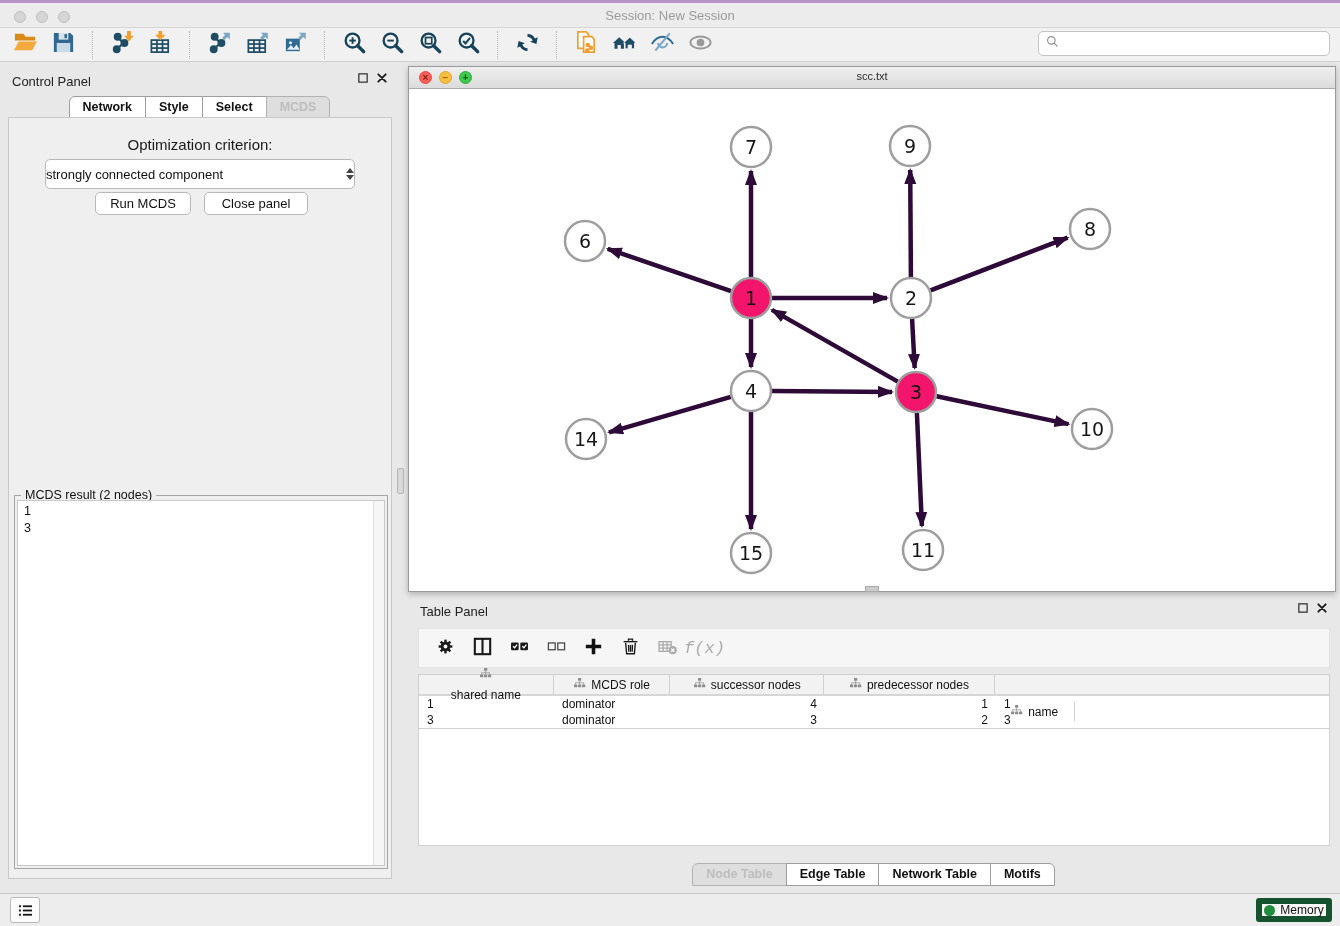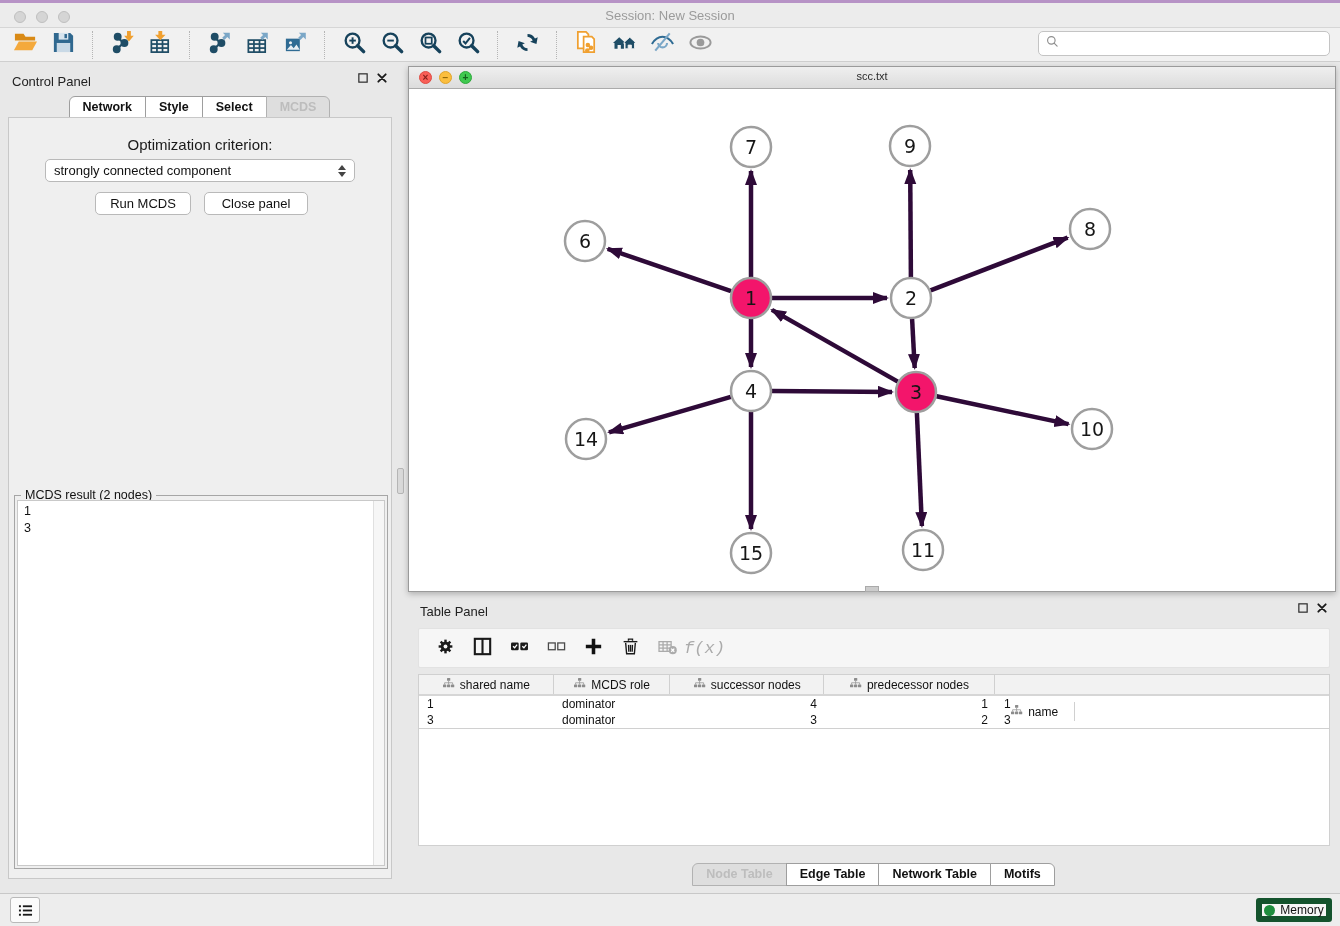--- a/index.html
+++ b/index.html
@@ -41,23 +41,23 @@
   .tab.first { border-radius:6px 0 0 0; }
   .tab.last  { border-radius:0 6px 0 0; }
   .tab.selected { background:#DEDEDE; color:#BDBDBD; border-color:#B2B2B2; }
 
   
   #cp-tabs { position:absolute; left:0; top:96px; width:400px; display:flex; justify-content:center; }
   #cp-body { position:absolute; left:8px; top:117px; width:384px; height:762px;
     background:#EFEFEF; border:1px solid #C8C8C8; }
   #opt-label { position:absolute; left:0; top:18px; width:100%; text-align:center;
     font-size:15px; color:#1A1A1A; }
-  #opt-select { position:absolute; left:36px; top:41px; width:310px; height:23px;
+  #opt-select { position:absolute; left:36px; top:41px; width:310px; height:30px;
     background:#fff; border:1px solid #B9B9B9; border-radius:5px;
-    display:flex; align-items:center; padding:0 8px; font-size:13px; color:#111; }
+    display:flex; align-items:center; padding:0 0; font-size:13px; color:#111; }
   .stepper { margin-left:auto; display:flex; flex-direction:column; gap:2px; align-items:center; }
   .stepper .up { width:0; height:0; border-left:4px solid transparent; border-right:4px solid transparent; border-bottom:5px solid #444; }
   .stepper .dn { width:0; height:0; border-left:4px solid transparent; border-right:4px solid transparent; border-top:5px solid #444; }
   .cp-btn { position:absolute; top:74px; height:23px; background:#fff; border:1px solid #B9B9B9;
     border-radius:5px; font-size:13px; color:#111; display:flex; align-items:center; justify-content:center;
     font-family:"Liberation Sans",sans-serif; }
   #groupbox { position:absolute; left:5px; top:377px; width:374px; height:374px;
     border:1px solid #A6A6A6; }
   #groupbox .legend { position:absolute; left:6px; top:-8px; background:#EFEFEF;
     padding:0 4px; font-size:12.5px; color:#111; }
@@ -475,21 +475,21 @@
           <path d="M17.6 15.6l3.8 3.8m0-3.8l-3.8 3.8" stroke="#fff" stroke-width="1.6"></path>
         </svg></span>
     </div>
     <div class="tp-icon">
       <span class="fx-text">f(x)</span>
     </div>
   </div>
 
 <div id="tp-table">
   <div id="tp-header">
-      <div class="th" style="width: 135px;">
+      <div class="th" style="width: 135px; flex-direction: column;">
         <span><svg viewBox="0 0 26 26">
             <g fill="#8C8C8C">
               <rect x="10" y="2" width="6.5" height="5.5" rx="1"></rect>
               <rect x="2" y="15" width="6.5" height="5.5" rx="1"></rect>
               <rect x="10" y="15" width="6.5" height="5.5" rx="1"></rect>
               <rect x="18" y="15" width="6.5" height="5.5" rx="1"></rect>
             </g>
             <path d="M13.2 7.5v4M5.2 15v-3.5h16V15M13.2 11.5V15" stroke="#8C8C8C" stroke-width="1.4" fill="none"></path>
           </svg></span>
         <span>shared name</span>

